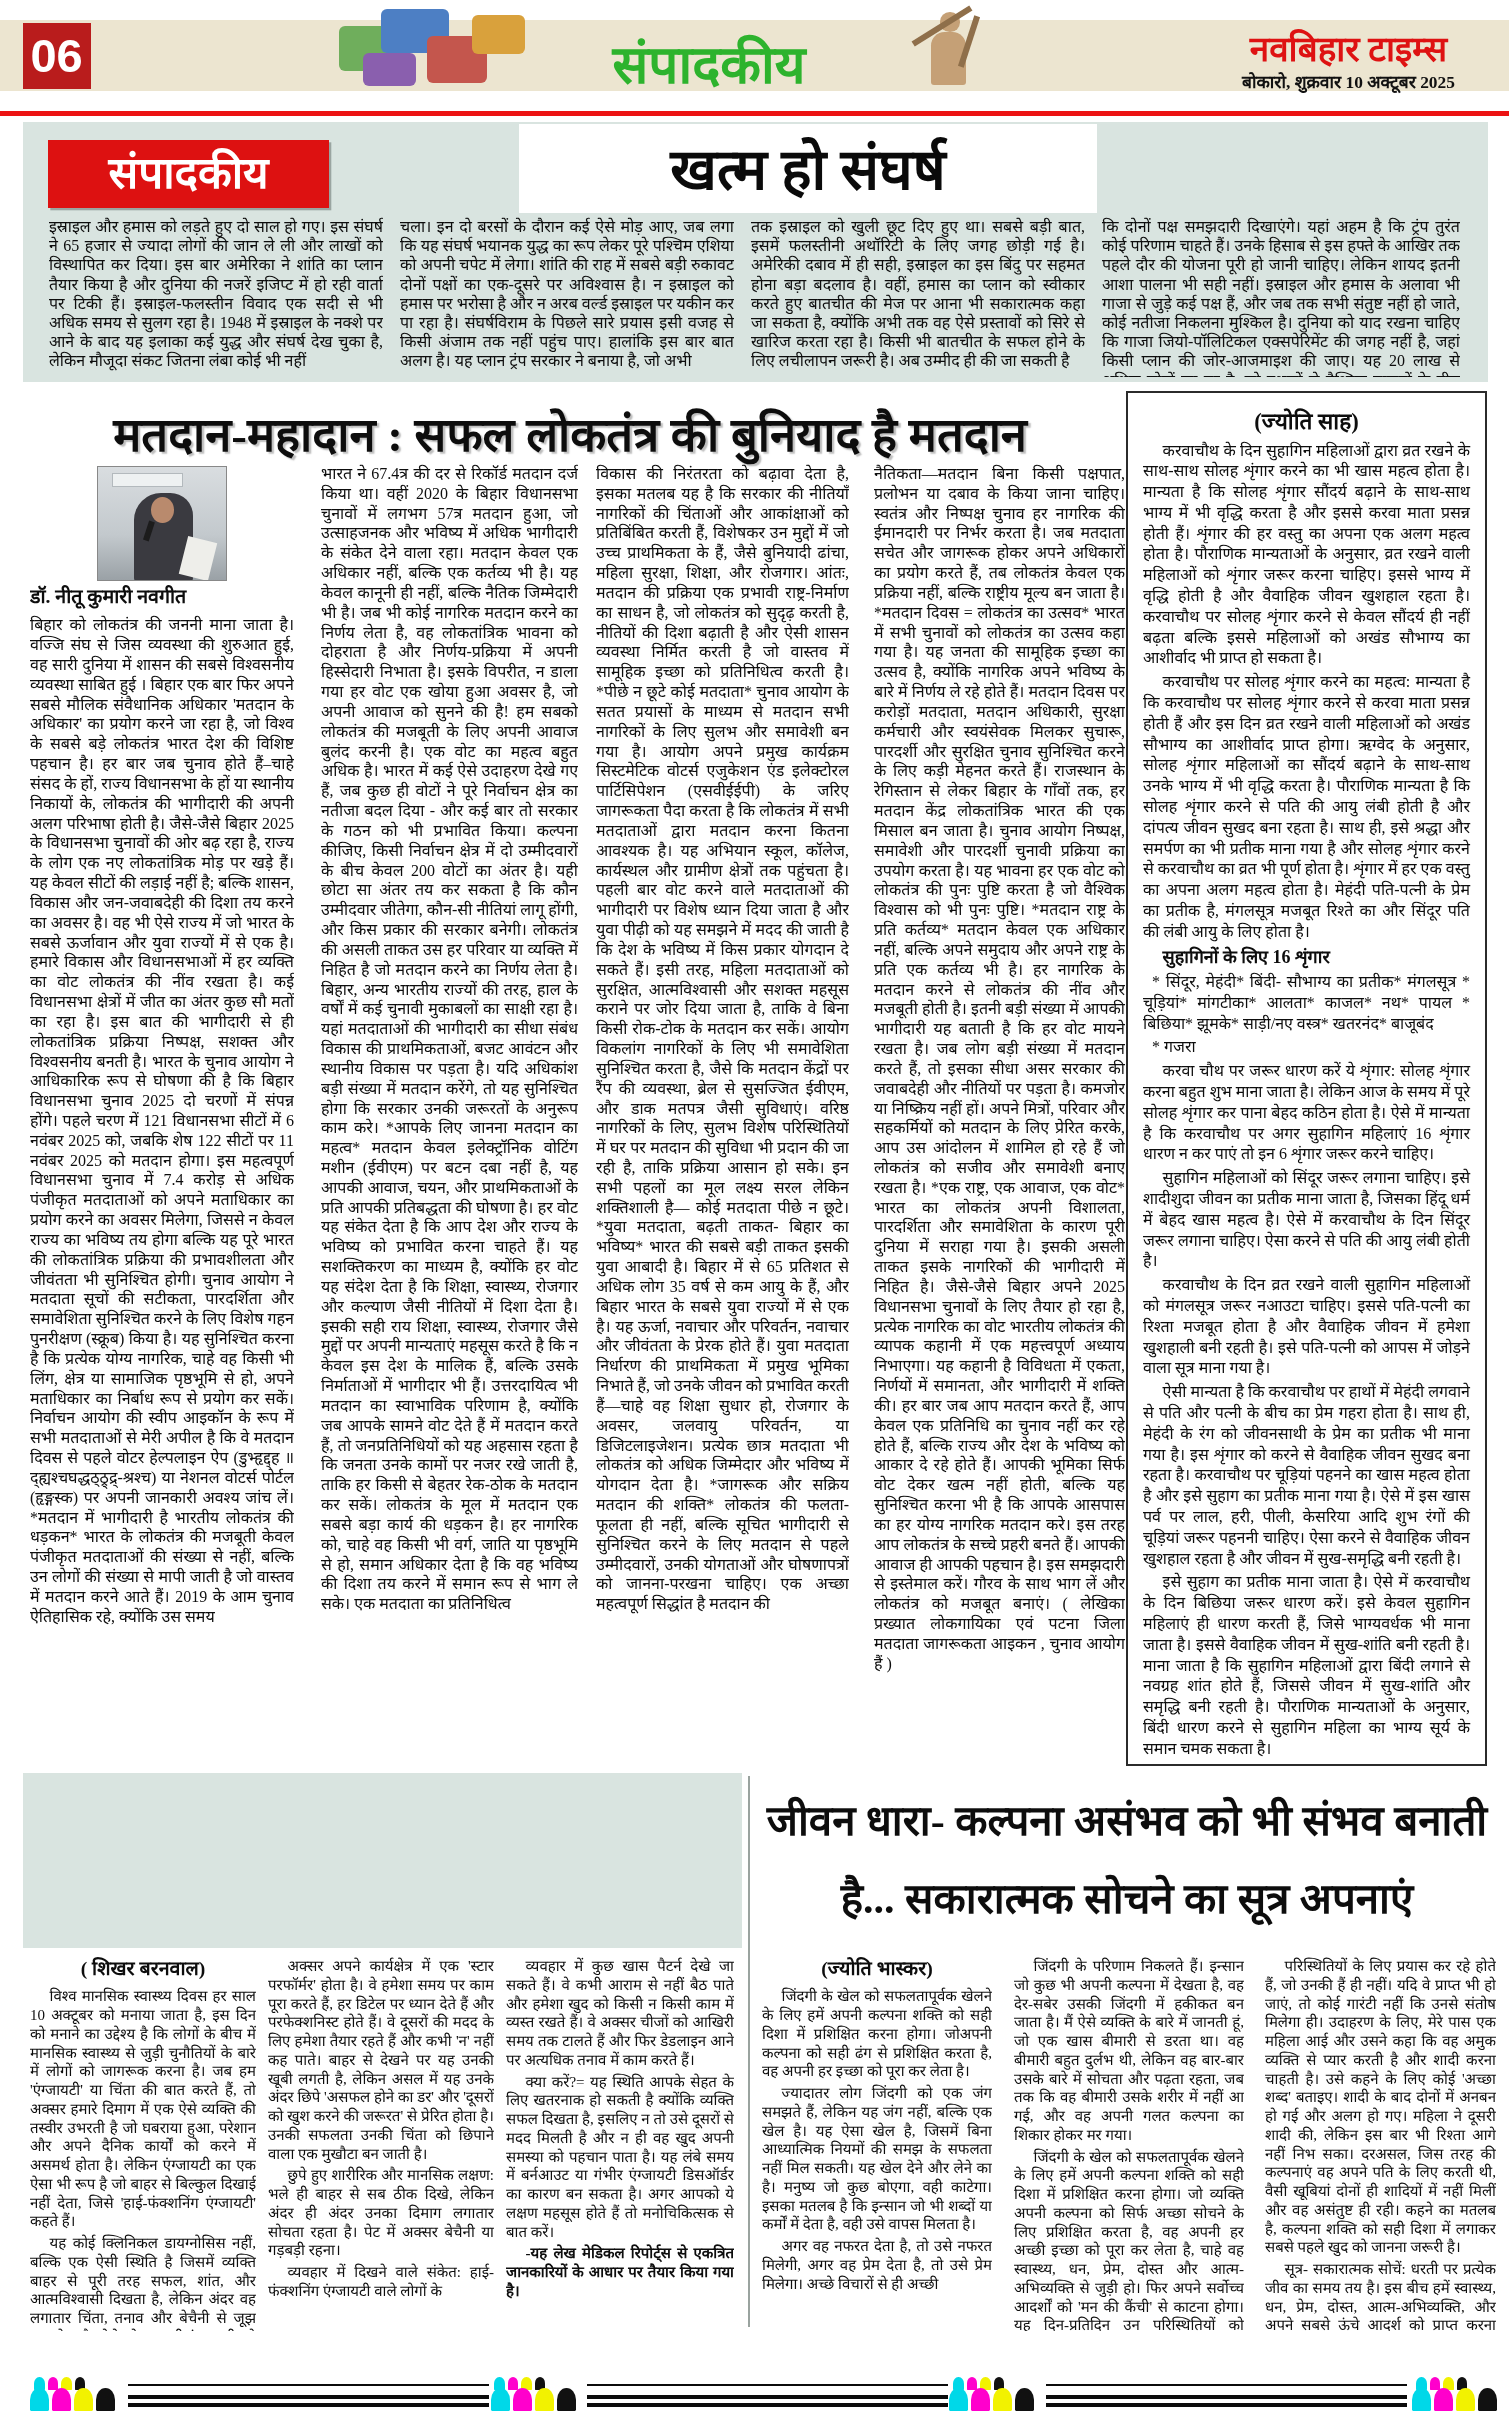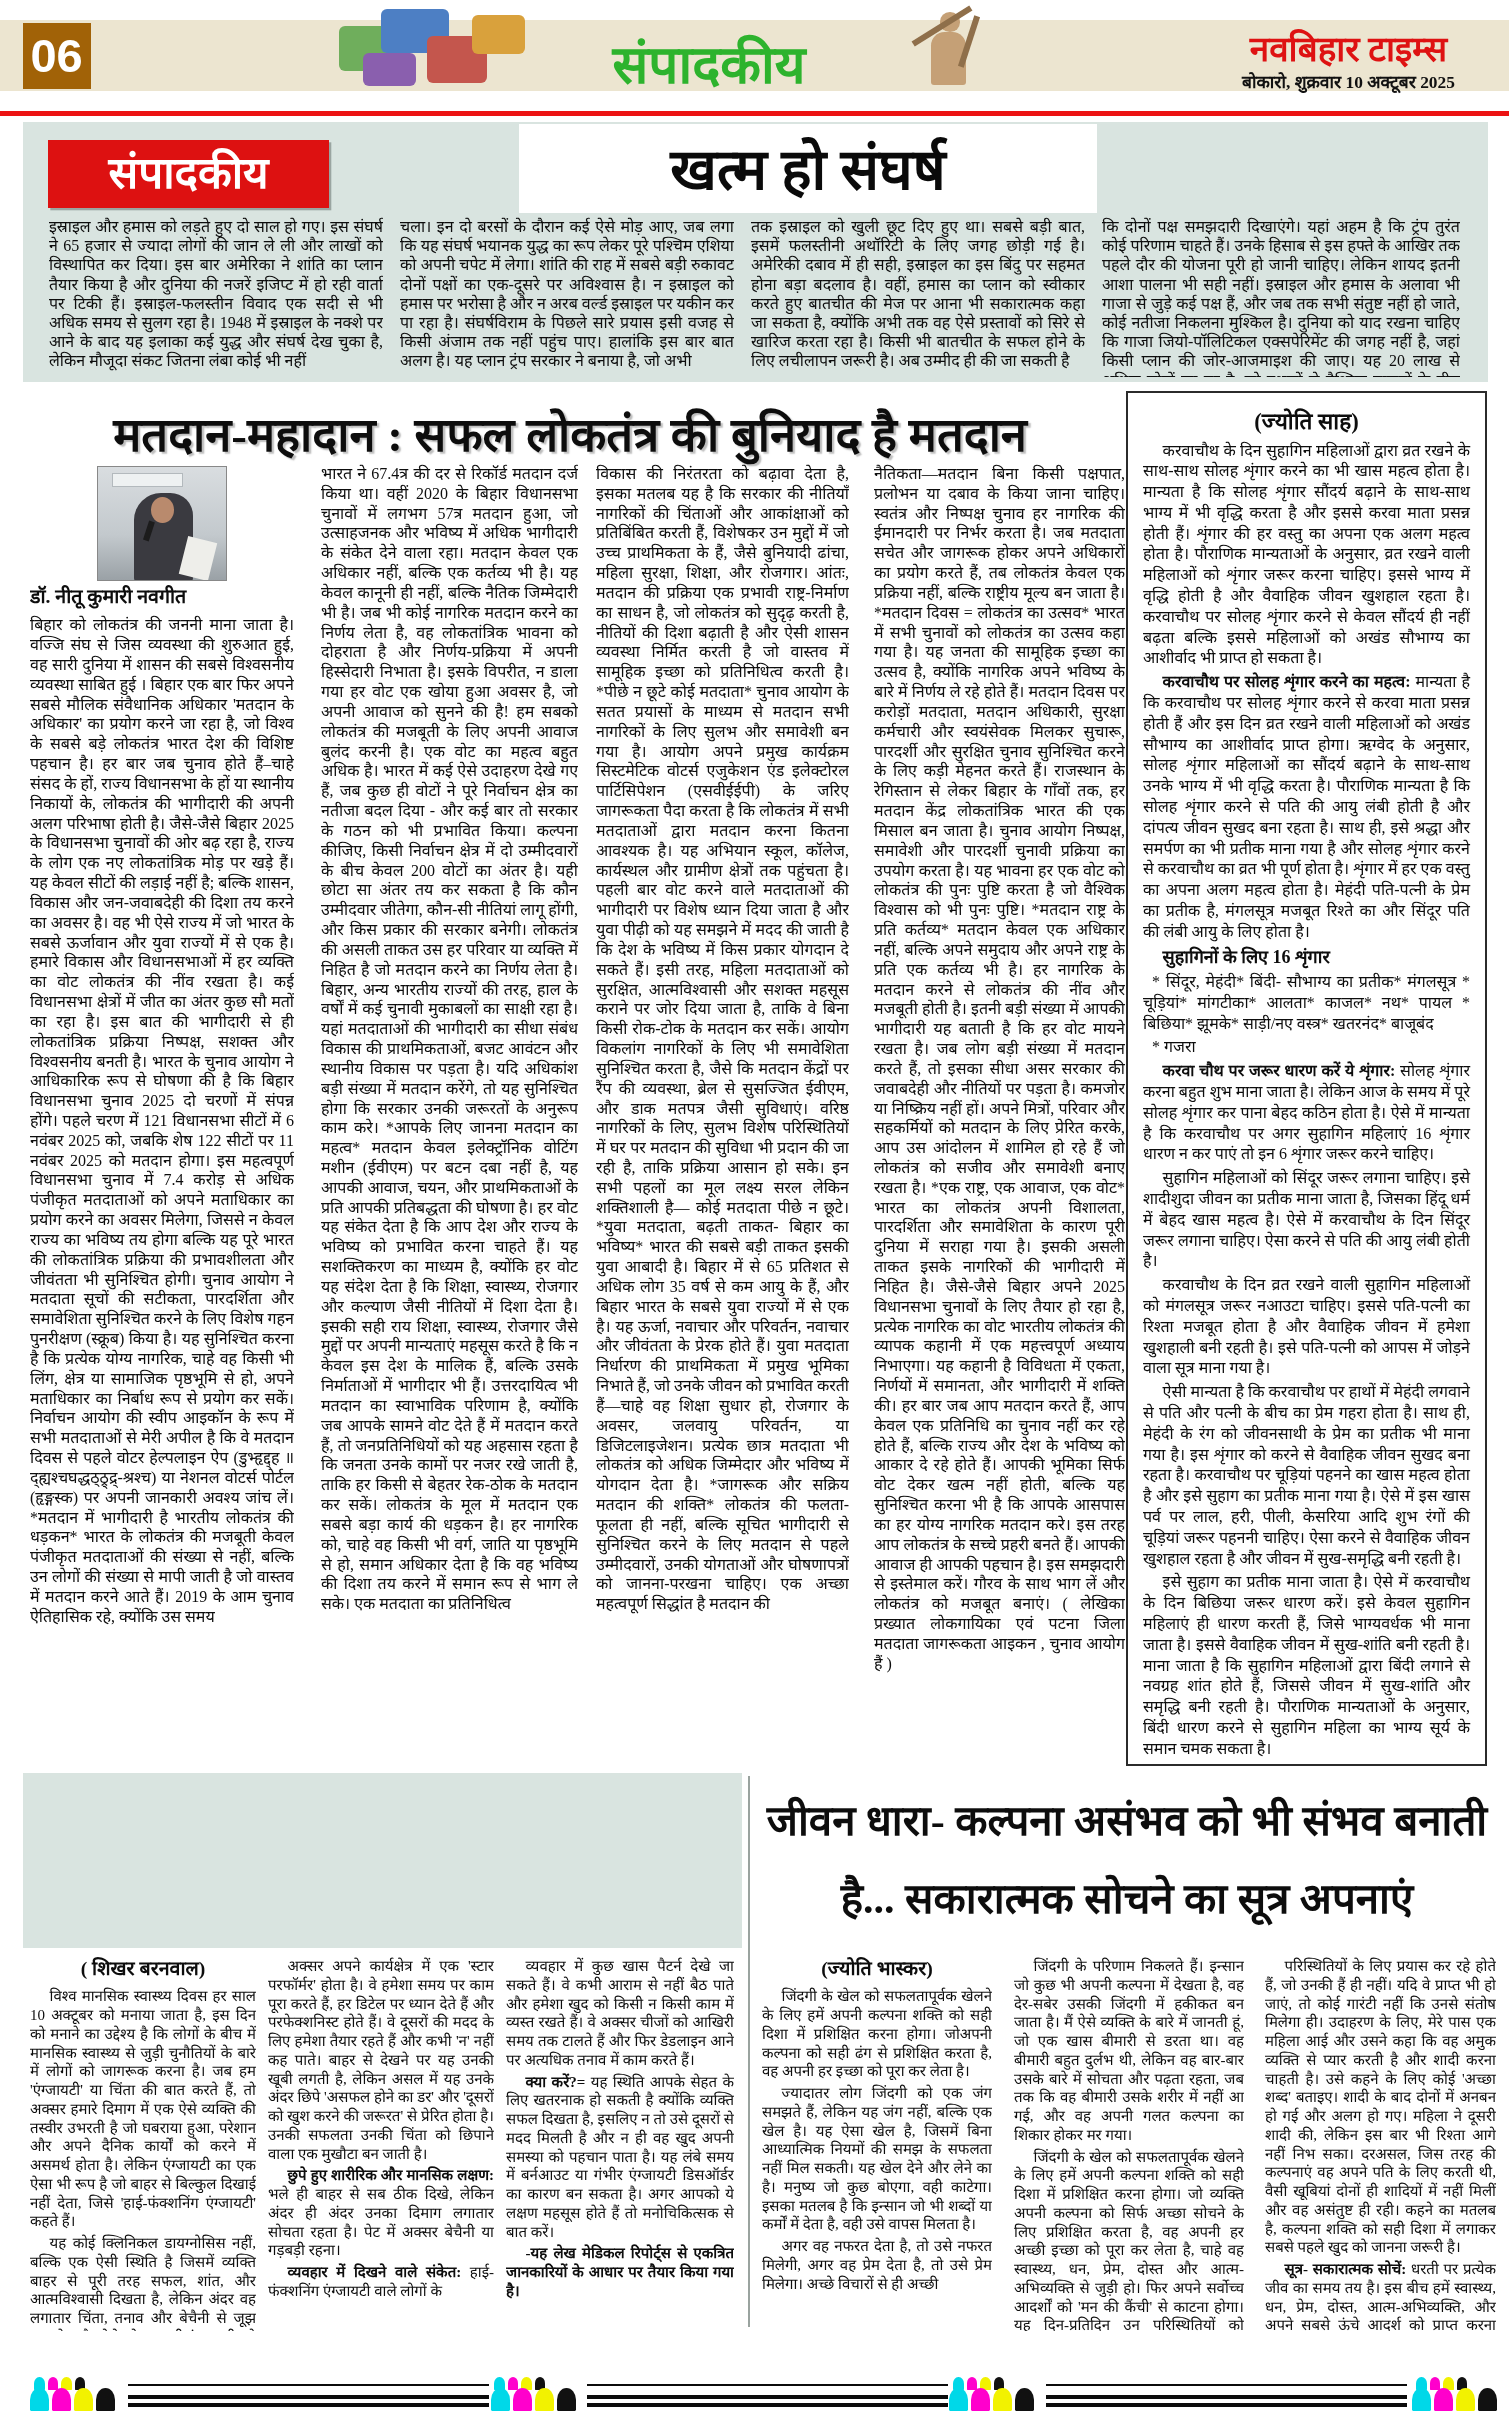--- a/index.html
+++ b/index.html
@@ -2,21 +2,21 @@
 <html style="font-size:12px"><head>
 <meta charset="utf-8">
 <style>
   html,body{margin:0;padding:0;background:#ffffff;}
   #page{position:relative;width:1510px;height:2426px;background:#ffffff;overflow:hidden;
         font-family:"Liberation Serif","DejaVu Sans",serif;color:#0d0d0d;}
   .abs{position:absolute;}
 
   
   .masthead{left:0;top:19.6px;width:1510px;height:71px;background:#ece5d0;}
-  .pagenum{left:22.6px;top:22.6px;width:68px;height:66px;background:#a16207;color:#fff;
+  .pagenum{left:22.6px;top:22.6px;width:68px;height:66px;background:#b91c1c;color:#fff;
            font-size:47px;font-weight:bold;text-align:center;line-height:66px;font-family:"Liberation Sans",sans-serif;}
   .section-top{left:528px;top:26px;width:362px;text-align:center;color:#2db32d;
                font-size:53px;font-weight:bold;}
   .papername{left:1208px;top:32px;width:281px;text-align:center;color:#de1212;font-size:35px;font-weight:bold;line-height:1.0;}
   .editionline{left:1208px;top:69px;width:281px;text-align:center;color:#111;font-size:17.4px;font-weight:bold;}
   .redrule{left:0;top:111px;width:1510px;height:5.3px;background:#ec1313;}
   .collage{left:336px;top:6px;width:200px;height:83px;}
   .collage span{position:absolute;border-radius:6px;display:block;}
   .statue{left:887px;top:7.5px;width:128px;height:82px;}
   .statue i{position:absolute;display:block;background:#c5a076;}
@@ -46,21 +46,21 @@
   .sidebar{left:1126px;top:391px;width:361px;height:1375px;background:#fff;border:2.3px solid #2b2b2b;box-sizing:border-box;padding:12px 15px;overflow:hidden;}
   .sb-head{text-align:center;font-size:38px;line-height:1.3;font-weight:bold;margin-bottom:7.5px;}
   .sb-byline{text-align:center;font-size:22.6px;font-weight:bold;margin-bottom:4.5px;}
   .sb-body{font-size:16px;line-height:1.3;text-align:justify;}
 
   .blk{margin:0 0 3px 0;text-indent:19.6px;}
   .blk.subhead{font-weight:bold;text-indent:19.6px;font-size:18px;}
   .blk.list{text-indent:9px;}
   .blk.byline{font-weight:bold;text-align:center;text-indent:0;font-size:19.6px;margin-bottom:6px;}
   .blk.credit{font-weight:bold;}
-  .blk b{font-weight:bold;}
+  .blk b{font-weight:normal;}
 
   
   .blpanel{left:22.6px;top:1773px;width:719px;height:175px;background:#d9e4e0;}
   .blhead{left:30px;top:1783px;width:704px;text-align:center;font-size:42px;font-weight:bold;line-height:1.85;text-shadow:1.5px 1.5px 0.8px #b9c2bf;}
   .brhead{left:755px;top:1783px;width:744px;text-align:center;font-size:42px;font-weight:bold;line-height:1.85;}
   .bdivider{left:748px;top:1776px;width:1.5px;height:551px;background:#9aa39f;}
   .bcol{top:1957px;height:374px;font-size:15px;line-height:1.25;text-align:justify;overflow:hidden;}
   .cones{position:absolute;display:flex;align-items:flex-end;}
   .cone{display:inline-block;border-radius:50% 50% 6% 6%;margin-right:3px;}
   .cone.small{width:10.6px;height:13px;}

